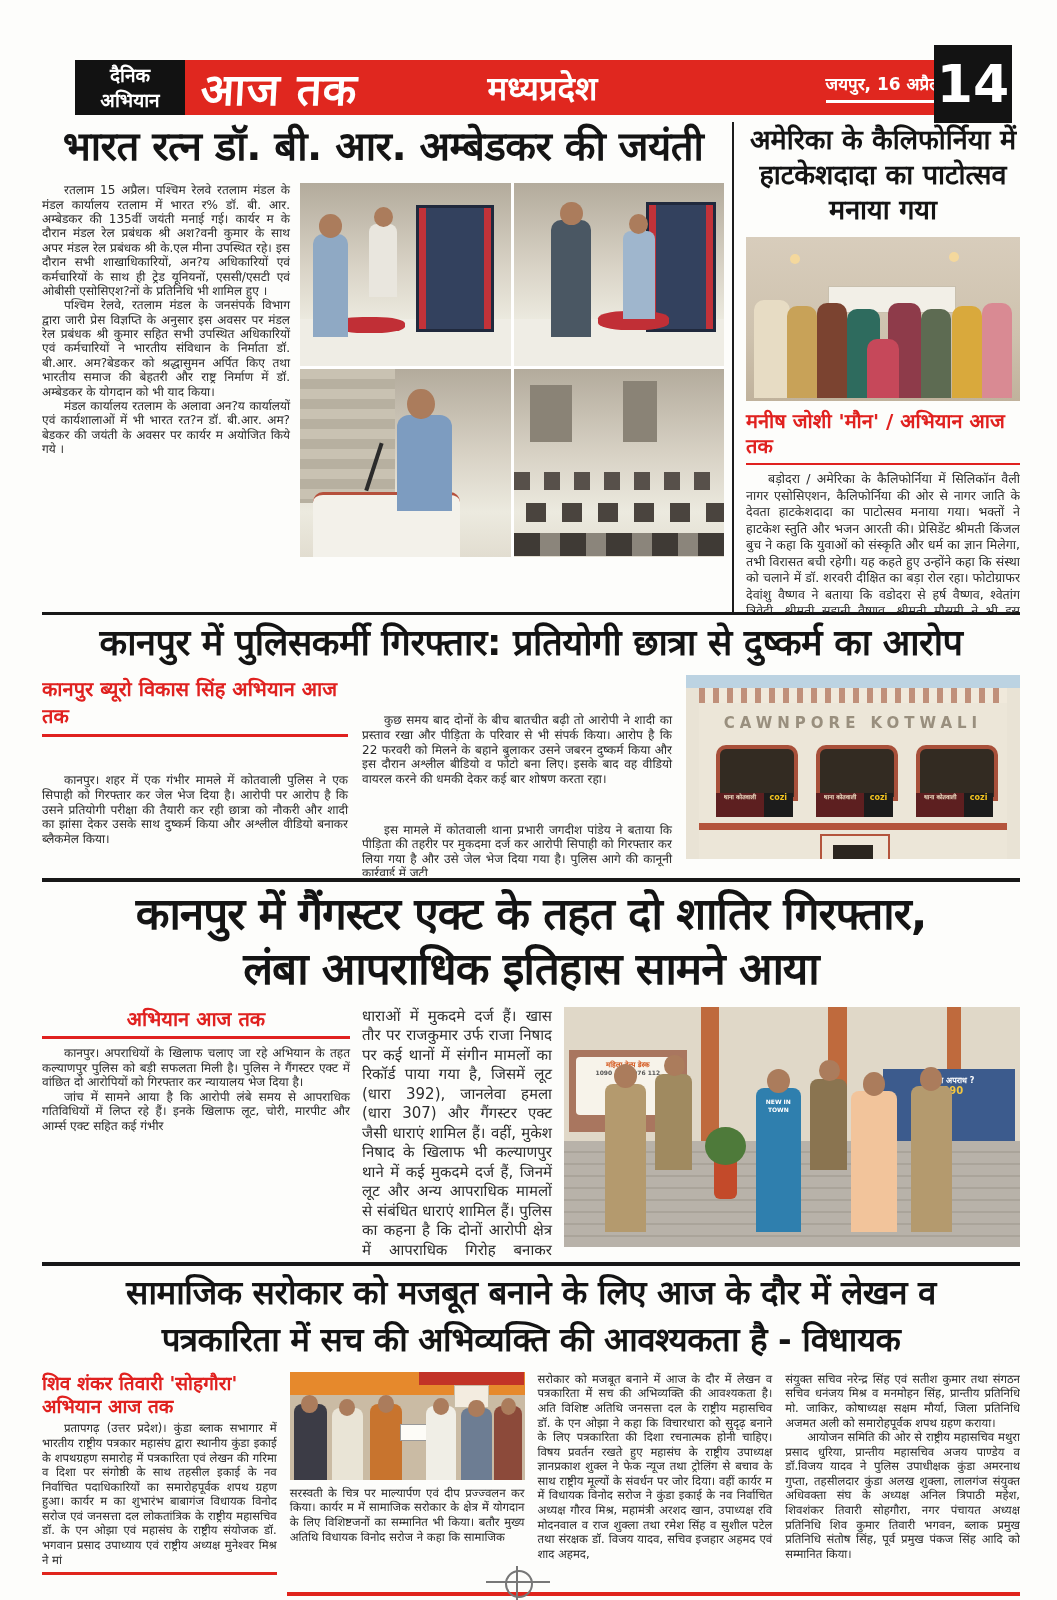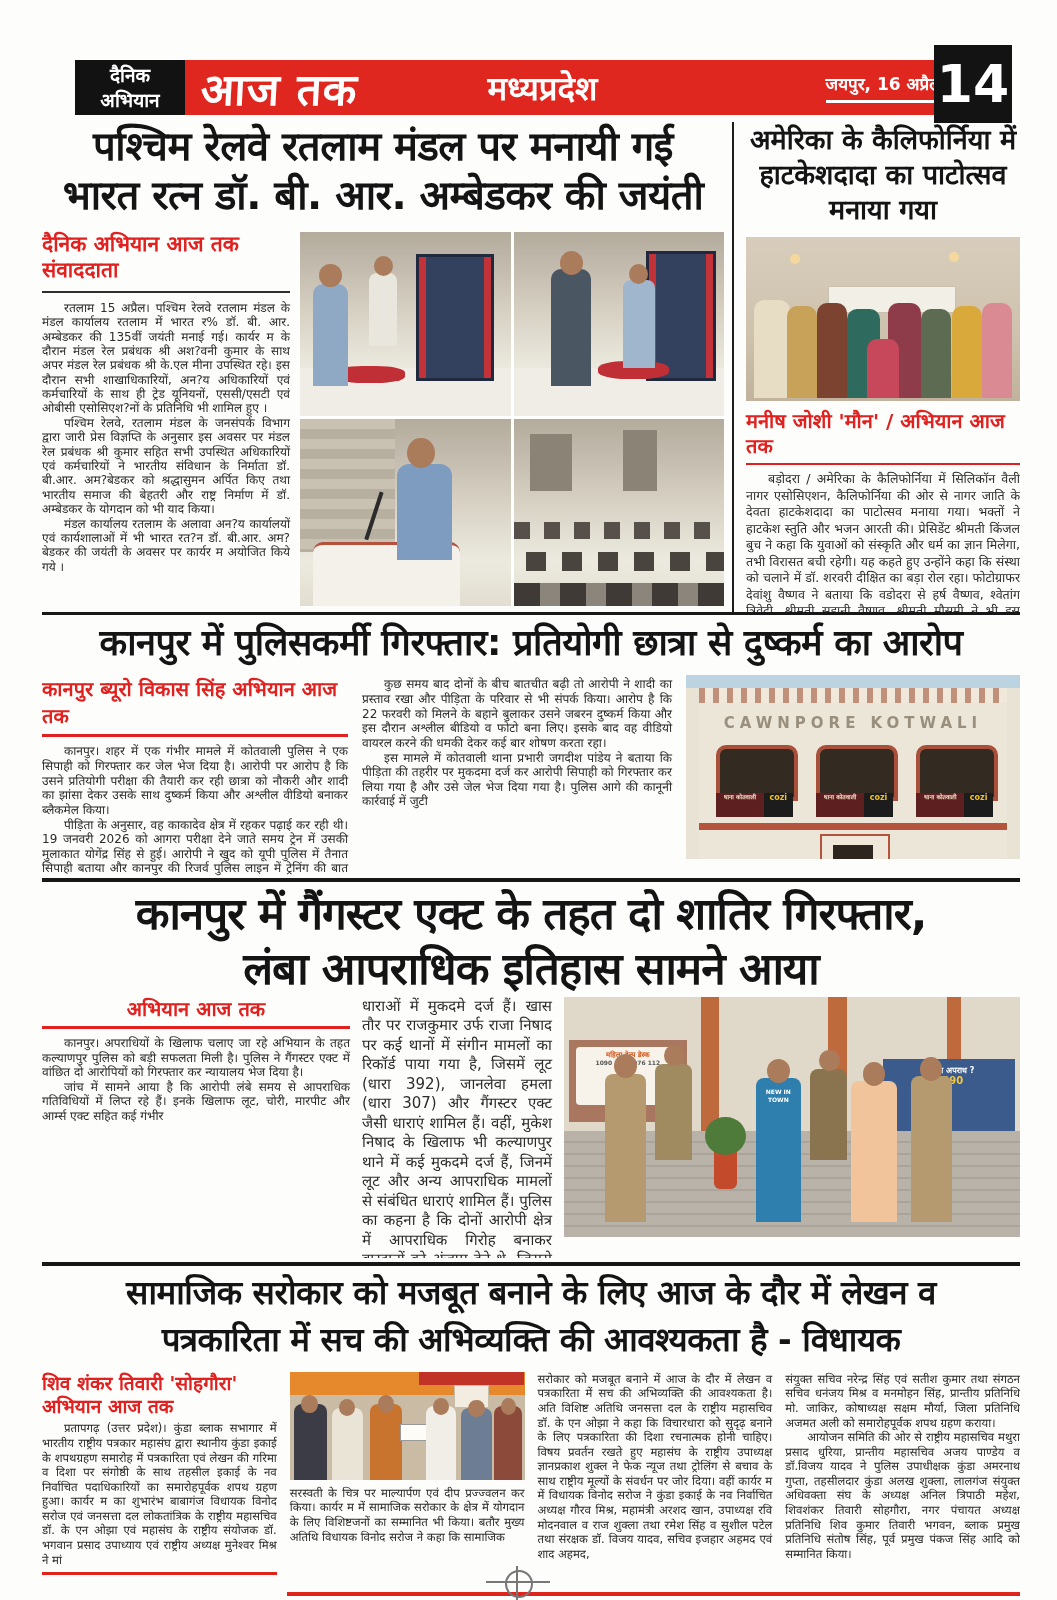--- a/index.html
+++ b/index.html
@@ -53,26 +53,26 @@
   .hl-cal { font-size:27px; line-height:1.3; margin-bottom:10px; }
   .cal-by { font-size:20px; line-height:1.25; margin-top:8px;
     border-bottom:2px solid #e0211f; padding-bottom:4px; margin-bottom:6px; }
   .top-right p { font-size:12.5px; line-height:1.32; }
   
   .sec-a2 { position:absolute; left:42px; top:622px; width:978px; height:254px; overflow:hidden; }
   .hl2 { font-size:36px; line-height:1.15; margin-bottom:12px; letter-spacing:-0.5px; }
   .a2-row { display:flex; gap:14px; }
   .a2-c1 { width:306px; }
   .a2-by { font-size:20px; border-bottom:3px solid #e0211f; padding-bottom:5px; margin-bottom:7px; }
-  .a2-row p { font-size:12px; line-height:1.22; }
+  .a2-row p { font-size:12px; line-height:1.22;margin-top:36px; }
   .a2-c2 { width:310px; padding-top:2px; }
   .kotwali { flex:1; height:184px; background:#e9e3d5; }
   
   .sec-a3 { position:absolute; left:42px; top:886px; width:978px; height:372px; overflow:hidden; }
-  .hl3 { font-size:44px; line-height:1.26; letter-spacing:-1px; }
+  .hl3 { font-size:44px; line-height:1.26; letter-spacing:-1px; margin-bottom:10px; }
   .a3-row { display:flex; gap:12px; }
   .a3-c1 { width:308px; }
   .a3-by { font-size:20px; line-height:1.2; text-align:center;
     border-bottom:3px solid #e0211f; padding-bottom:5px; margin-bottom:7px; }
   .a3-c1 p { font-size:12px; line-height:1.22; }
   .a3-c2 { width:190px; }
   .a3-c2 p { font-size:15px; line-height:1.3; }
   .gangster { flex:1; height:240px; background:#d8d0c1; }
   
   .sec-a4 { position:absolute; left:42px; top:1270px; width:978px; height:320px; overflow:hidden; }
@@ -109,29 +109,24 @@
       <div class="mh-date">जयपुर, 16 अप्रैल 2026</div>
     </div>
     <div class="mh-page">
       <span>14</span>
     </div>
   </div>
 
   <div class="sec-top">
     <div class="top-left">
       <h1 class="hl hl1">
-        <span style="display:block">पश्चिम रेलवे रतलाम मंडल पर मनायी गई</span>
         <span style="display:block">भारत रत्न डॉ. बी. आर. अम्बेडकर की जयंती</span>
       </h1>
       <div class="top-left-row">
         <div class="a1col">
-          <div class="by-red a1-by">
-            <span style="display:block">दैनिक अभियान आज तक</span>
-            <span style="display:block">संवाददाता</span>
-          </div>
           <p class="bp">रतलाम 15 अप्रैल। पश्चिम रेलवे रतलाम मंडल के मंडल कार्यालय रतलाम में भारत र% डॉ. बी. आर. अम्बेडकर की 135वीं जयंती मनाई गई। कार्यर म के दौरान मंडल रेल प्रबंधक श्री अश?वनी कुमार के साथ अपर मंडल रेल प्रबंधक श्री के.एल मीना उपस्थित रहे। इस दौरान सभी शाखाधिकारियों, अन?य अधिकारियों एवं कर्मचारियों के साथ ही ट्रेड यूनियनों, एससी/एसटी एवं ओबीसी एसोसिएश?नों के प्रतिनिधि भी शामिल हुए ।</p>
           <p class="bp">पश्चिम रेलवे, रतलाम मंडल के जनसंपर्क विभाग द्वारा जारी प्रेस विज्ञप्ति के अनुसार इस अवसर पर मंडल रेल प्रबंधक श्री कुमार सहित सभी उपस्थित अधिकारियों एवं कर्मचारियों ने भारतीय संविधान के निर्माता डॉ. बी.आर. अम?बेडकर को श्रद्धासुमन अर्पित किए तथा भारतीय समाज की बेहतरी और राष्ट्र निर्माण में डॉ. अम्बेडकर के योगदान को भी याद किया।</p>
           <p class="bp">मंडल कार्यालय रतलाम के अलावा अन?य कार्यालयों एवं कार्यशालाओं में भी भारत रत?न डॉ. बी.आर. अम?बेडकर की जयंती के अवसर पर कार्यर म अयोजित किये गये ।</p>
         </div>
 
         <div class="ph collage">
           <div class="q">
             <div class="abs" style="left:0;bottom:0;width:100%;height:26%;background:#efede5;"></div>
             <div class="abs" style="right:8%;top:12%;width:34%;height:66%;background:#33415e;border:3px solid #20293d;">
               <div class="abs" style="inset:0;border-left:7px solid #c23239;border-right:7px solid #c23239;"></div>

